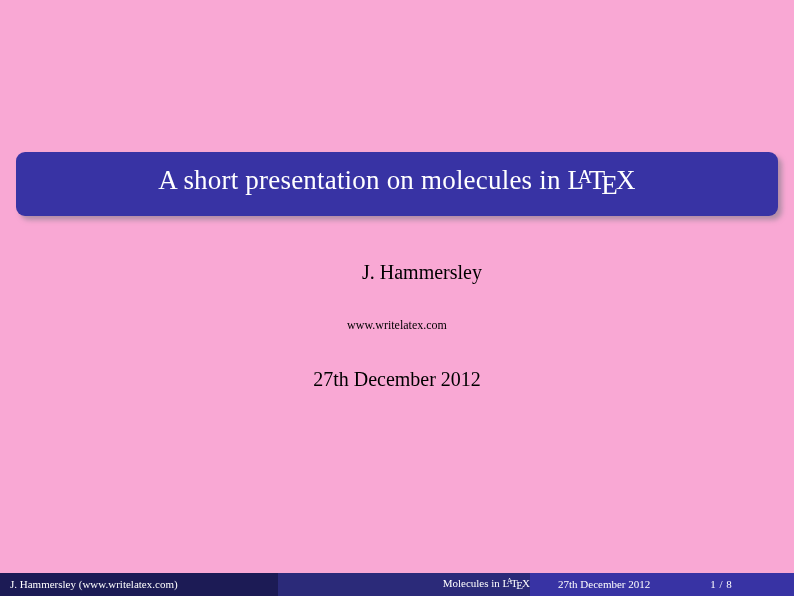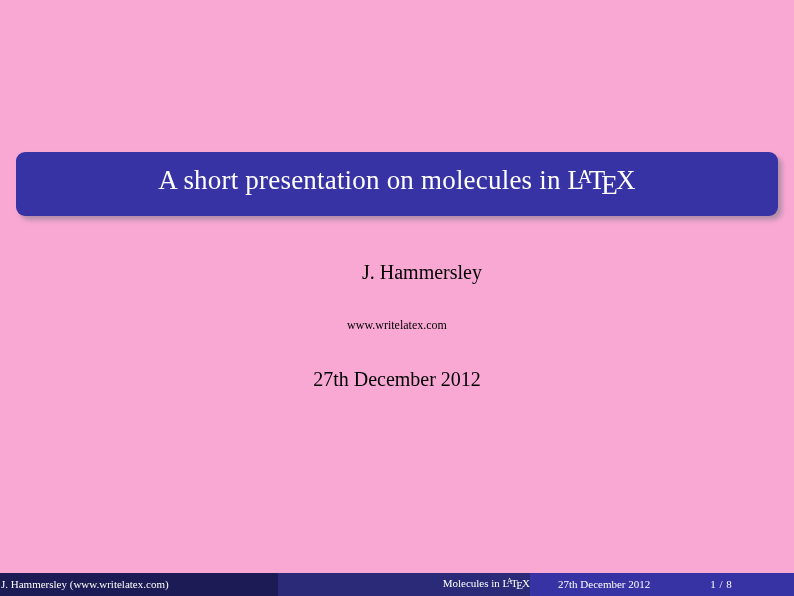--- a/index.html
+++ b/index.html
@@ -120,21 +120,21 @@
     color: #ffffff;
     font-size: 11px;
     line-height: 1;
     white-space: nowrap;
     overflow: hidden;
     box-sizing: border-box;
   }
   #foot-author {
     width: 278px;
     background: #1c1b55;
-    padding-left: 1px;
+    padding-left: 10px;
     justify-content: flex-start;
   }
   #foot-title {
     width: 252px;
     background: #2b2a79;
     justify-content: flex-end;
   }
   #foot-right {
     width: 264px;
     background: #3833a4;

